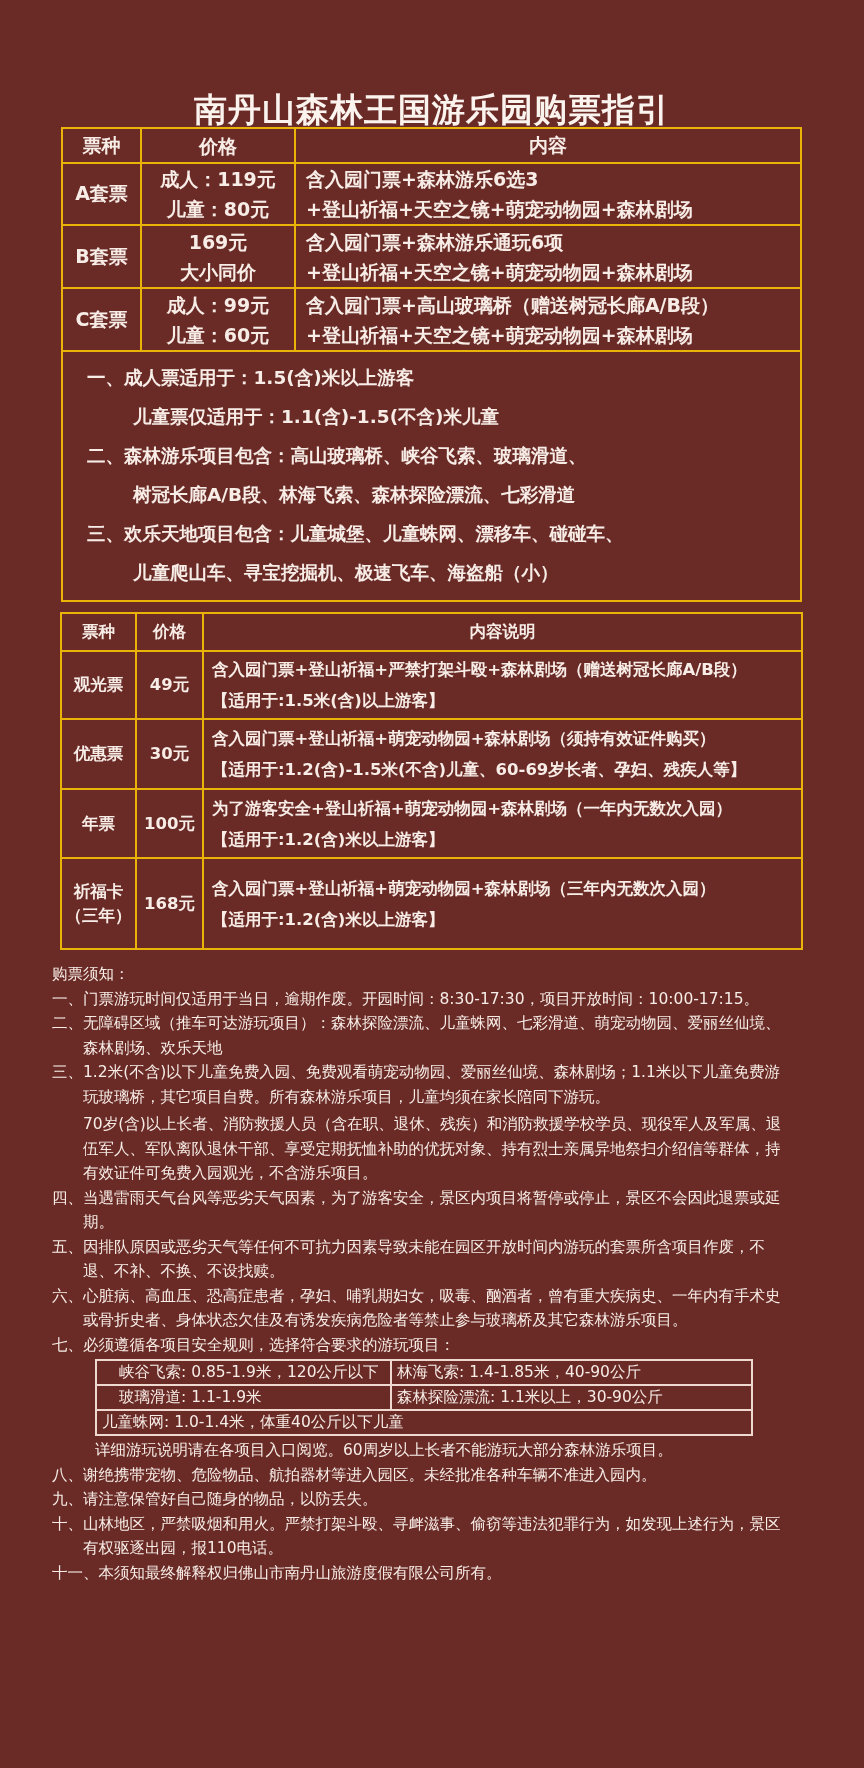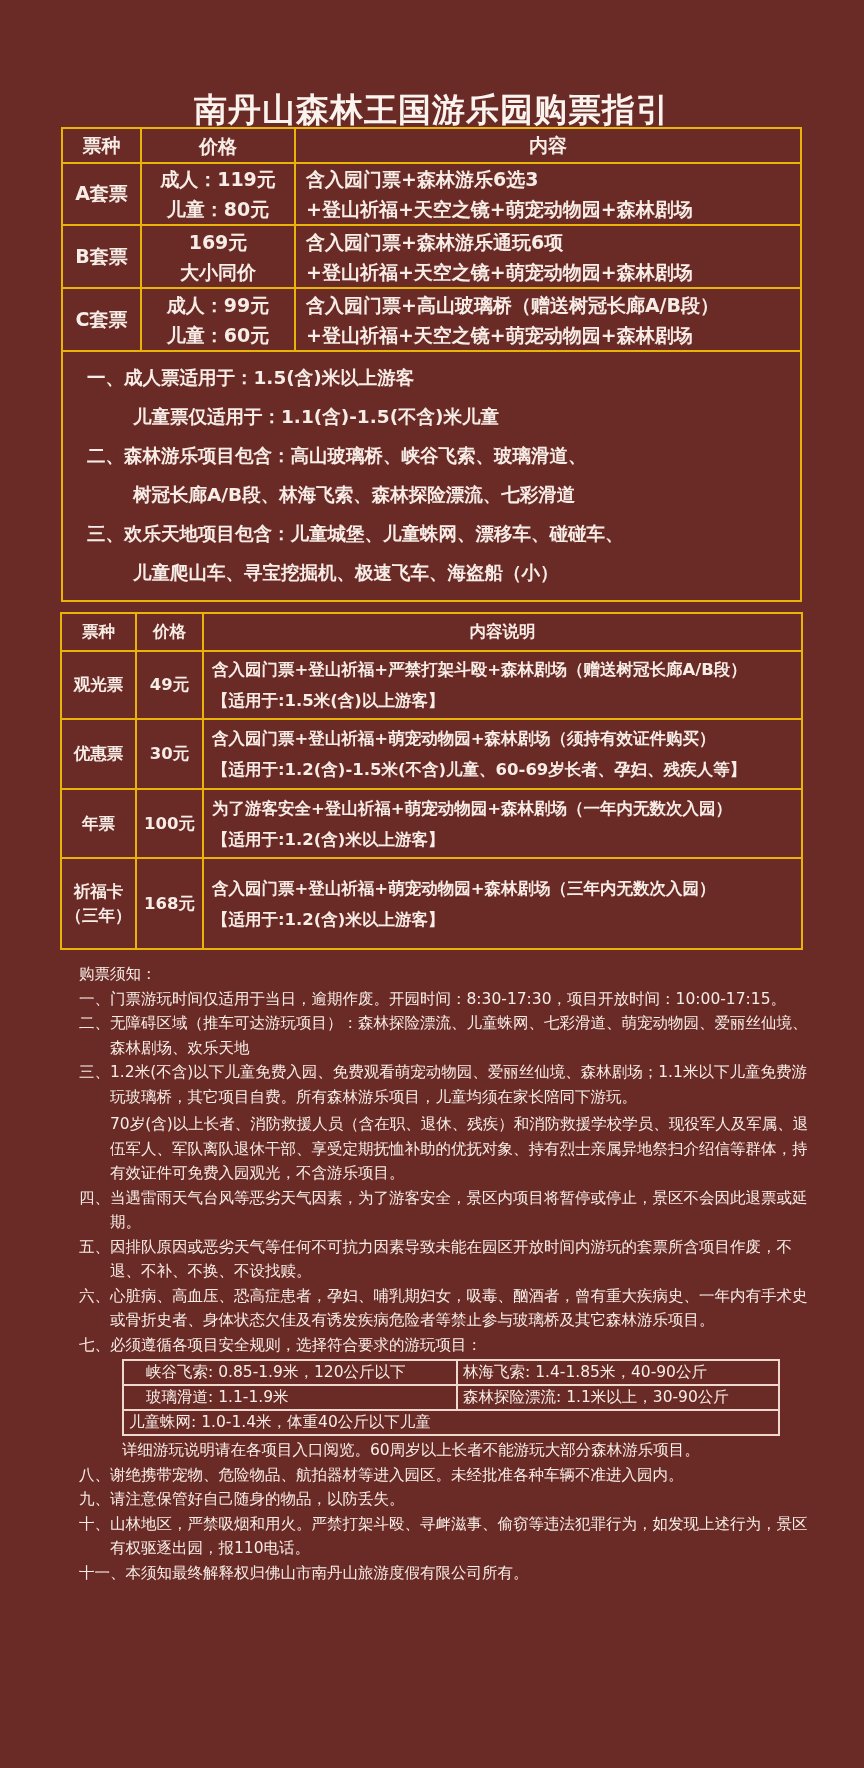--- a/index.html
+++ b/index.html
@@ -39,21 +39,21 @@
     .t2 td { font-size: 16.5px; font-weight: bold; }
     .t2 .c1 { width: 75px; text-align: center; line-height: 24px; }
     .t2 .c2 { width: 67px; text-align: center; }
     .t2 .c3 { padding-left: 8px; line-height: 31px; white-space: nowrap; }
     .t2 .r1 td { height: 68px; }
     .t2 .r2 td { height: 70px; }
     .t2 .r3 td { height: 69px; }
     .t2 .r4 td { height: 91px; }
     .purchase {
       position: absolute;
-      left: 79px; top: 962px; width: 740px;
+      left: 52px; top: 962px; width: 740px;
       font-size: 15.5px;
       line-height: 24.5px;
     }
     .purchase .heading { margin-bottom: 0; }
     .item { display: flex; }
     .item .num { flex: 0 0 auto; white-space: nowrap; }
     .item .txt { flex: 1; }
     .sub { padding-left: 24px; }
     .rules {
       margin-left: 43px;
@@ -63,21 +63,21 @@
       width: 658px;
     }
     .rules td {
       border: 2px solid #efd8d0;
       font-size: 15.5px;
       height: 25px;
       line-height: 21px;
       padding-left: 5px;
       white-space: nowrap;
     }
-    .rules td.l { width: 334px; padding-left: 22px; }
+    .rules td.l { width: 295px; padding-left: 22px; }
   </style>
 </head>
 <body>
 
 <div class="title">南丹山森林王国游乐园购票指引</div>
 
 <table class="t1">
   <tbody>
       <tr>
     <th class="c1">票种</th>

